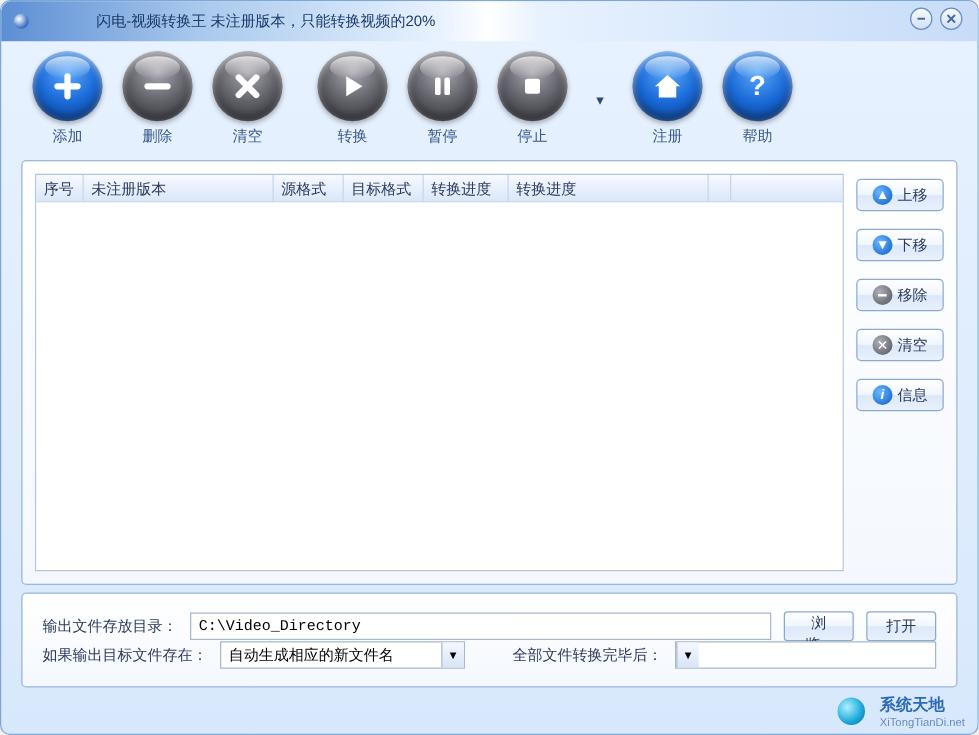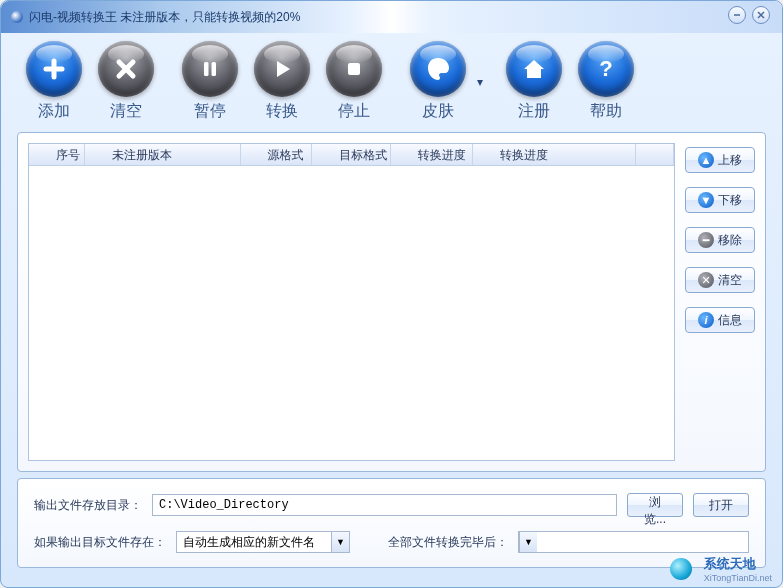--- a/index.html
+++ b/index.html
@@ -20,20 +20,21 @@
   position: relative;
 }
 .titlebar {
   height: 28px;
   background: linear-gradient(to right, #5c8ed4 0%, #a8c8ec 20%, #e8f2ff 45%, #ffffff 50%, #e8f2ff 55%, #d8e8fc 75%, #c8dcf8 100%);
   border-radius: 8px 8px 0 0;
   display: flex;
   align-items: center;
   padding: 16px 10px;
   position: relative;
+  gap: 48px;
 }
 .title-icon {
   width: 12px; height: 12px;
   border-radius: 50%;
   background: radial-gradient(circle at 35% 35%, #ffffff 0%, #4a7cc8 60%, #1a4a90 100%);
   margin-right: 6px;
 }
 .titlebar-text { font-size: 12px; color: #1a3a6a; font-weight: normal; }
 .window-controls {
   position: absolute;
@@ -78,21 +79,21 @@
 .tb-btn.gray {
   background: radial-gradient(circle at 50% 30%, #a8a8b0 0%, #606068 50%, #303038 100%);
 }
 .tb-btn::before {
   content: "";
   position: absolute;
   top: 4px; left: 10px; right: 10px; height: 18px;
   border-radius: 50%;
   background: linear-gradient(to bottom, rgba(255,255,255,0.7), rgba(255,255,255,0));
 }
-.tb-label { color: #3a5a8a; font-size: 16px; }
+.tb-label { color: #3a5a8a; font-size: 12px; }
 .tb-sep { width: 10px; }
 .dropdown-arrow {
   font-size: 12px; color: #2a4a7a; cursor: pointer;
   padding: 0 2px;
   align-self: center;
 }
 .content {
   margin: 6px 16px;
   background: linear-gradient(to bottom, #ffffff 0%, #f4f8fe 100%);
   border: 1px solid #9ab8dc;
@@ -116,21 +117,20 @@
   border-bottom: 1px solid #c0d0e8;
   height: 22px;
 }
 .th {
   border-right: 1px solid #c8d6ec;
   padding: 3px 6px;
   font-size: 12px;
   color: #2a3a5a;
   white-space: nowrap;
   overflow: hidden;
-  margin-left: 21px;
 }
 .table-body {
   flex: 1;
   background: #fff;
   overflow: auto;
 }
 .side-btns {
   display: flex;
   flex-direction: column;
   gap: 14px;
@@ -165,21 +165,20 @@
   margin: 0 16px 10px;
   background: linear-gradient(to bottom, #ffffff 0%, #f4f8fe 100%);
   border: 1px solid #9ab8dc;
   border-radius: 4px;
   padding: 14px 16px;
 }
 .form-row {
   display: flex;
   align-items: center;
   gap: 10px;
-  margin-bottom: 14px;
 }
 .form-row:last-child { margin-bottom: 0; }
 .form-label { color: #2a3a5a; white-space: nowrap; }
 .text-input {
   border: 1px solid #a8b8d0;
   height: 22px;
   padding: 2px 6px;
   font-family: "Courier New", monospace;
   font-size: 12px;
   background: #fff;
@@ -253,62 +252,62 @@
       <button class="tb-btn blue">
         <svg width="26" height="26">
             <line x1="13" y1="5" x2="13" y2="21" stroke="#fff" stroke-width="5" stroke-linecap="round"></line>
             <line x1="5" y1="13" x2="21" y2="13" stroke="#fff" stroke-width="5" stroke-linecap="round"></line>
           </svg>
       </button>
       <span class="tb-label">添加</span>
     </div>
     <div class="tb-item">
       <button class="tb-btn gray">
+        <svg width="26" height="26">
+            <line x1="5" y1="13" x2="21" y2="13" stroke="#fff" stroke-width="5" stroke-linecap="round"></line>
+          </svg>
+      </button>
+      <span class="tb-label">删除</span>
+    </div>
+    <div class="tb-item">
+      <button class="tb-btn gray">
         <svg width="22" height="22">
             <line x1="4" y1="4" x2="18" y2="18" stroke="#fff" stroke-width="5" stroke-linecap="round"></line>
             <line x1="18" y1="4" x2="4" y2="18" stroke="#fff" stroke-width="5" stroke-linecap="round"></line>
           </svg>
       </button>
       <span class="tb-label">清空</span>
     </div>
     <div class="tb-sep"></div>
     <div class="tb-item">
       <button class="tb-btn gray">
+        <svg width="24" height="24">
+            <polygon points="7,4 7,20 20,12" fill="#fff"></polygon>
+          </svg>
+      </button>
+      <span class="tb-label">转换</span>
+    </div>
+    <div class="tb-item">
+      <button class="tb-btn gray">
         <svg width="22" height="22">
             <rect x="5" y="4" width="4.5" height="14" rx="1.5" fill="#fff"></rect>
             <rect x="12.5" y="4" width="4.5" height="14" rx="1.5" fill="#fff"></rect>
           </svg>
       </button>
       <span class="tb-label">暂停</span>
     </div>
     <div class="tb-item">
       <button class="tb-btn gray">
-        <svg width="24" height="24">
-            <polygon points="7,4 7,20 20,12" fill="#fff"></polygon>
-          </svg>
-      </button>
-      <span class="tb-label">转换</span>
-    </div>
-    <div class="tb-item">
-      <button class="tb-btn gray">
         <svg width="22" height="22">
             <rect x="5" y="5" width="12" height="12" rx="2" fill="#fff"></rect>
           </svg>
       </button>
       <span class="tb-label">停止</span>
     </div>
     <div class="tb-sep"></div>
-    <div class="tb-item">
-      <button class="tb-btn blue">
-        <svg width="30" height="30">
-            <path d="M15 4 C9 4 5 8 5 14 C5 22 11 26 15 26 C16 26 17 25 17 24 C17 23 16 22 16 21 C16 20 17 19 18 19 L22 19 C24 19 26 17 26 14 C26 8 21 4 15 4 Z" fill="#fff"></path>
-          </svg>
-      </button>
-      <span class="tb-label">皮肤</span>
-    </div>
     <span class="dropdown-arrow">▾</span>
     <div class="tb-sep"></div>
     <div class="tb-item">
       <button class="tb-btn blue">
         <svg width="26" height="26">
             <path d="M13 4 L23 13 L20 13 L20 22 L6 22 L6 13 L3 13 Z" fill="#fff"></path>
           </svg>
       </button>
       <span class="tb-label">注册</span>
     </div>
@@ -361,21 +360,21 @@
 
   <div class="bottom-panel">
     <div class="form-row">
       <span class="form-label">输出文件存放目录：</span>
       <input class="text-input" style="flex: 1 1 0%;" value="C:\Video_Directory">
       <button class="std-btn" style="width:56px">浏览...</button>
       <button class="std-btn" style="width:56px">打开</button>
     </div>
     <div class="form-row">
       <span class="form-label">如果输出目标文件存在：</span>
-      <div class="combo" style="width:174px">
+      <div class="combo" style="width:196px">
         <span class="combo-text">自动生成相应的新文件名</span>
         <span class="combo-btn">▼</span>
       </div>
       <span class="form-label" style="margin-left:28px">全部文件转换完毕后：</span>
       <div class="combo" style="flex:1">
         <span class="combo-btn">▼</span>
       </div>
     </div>
   </div>
 

